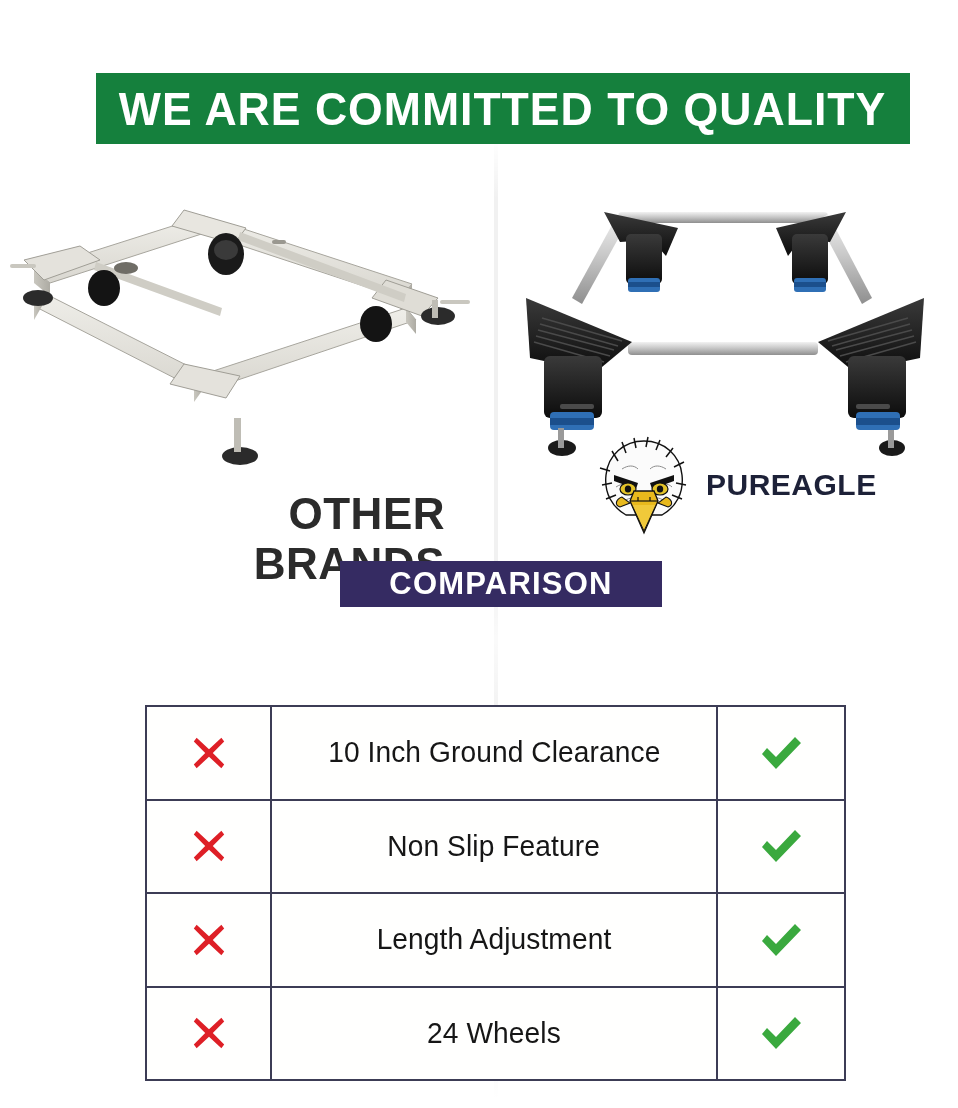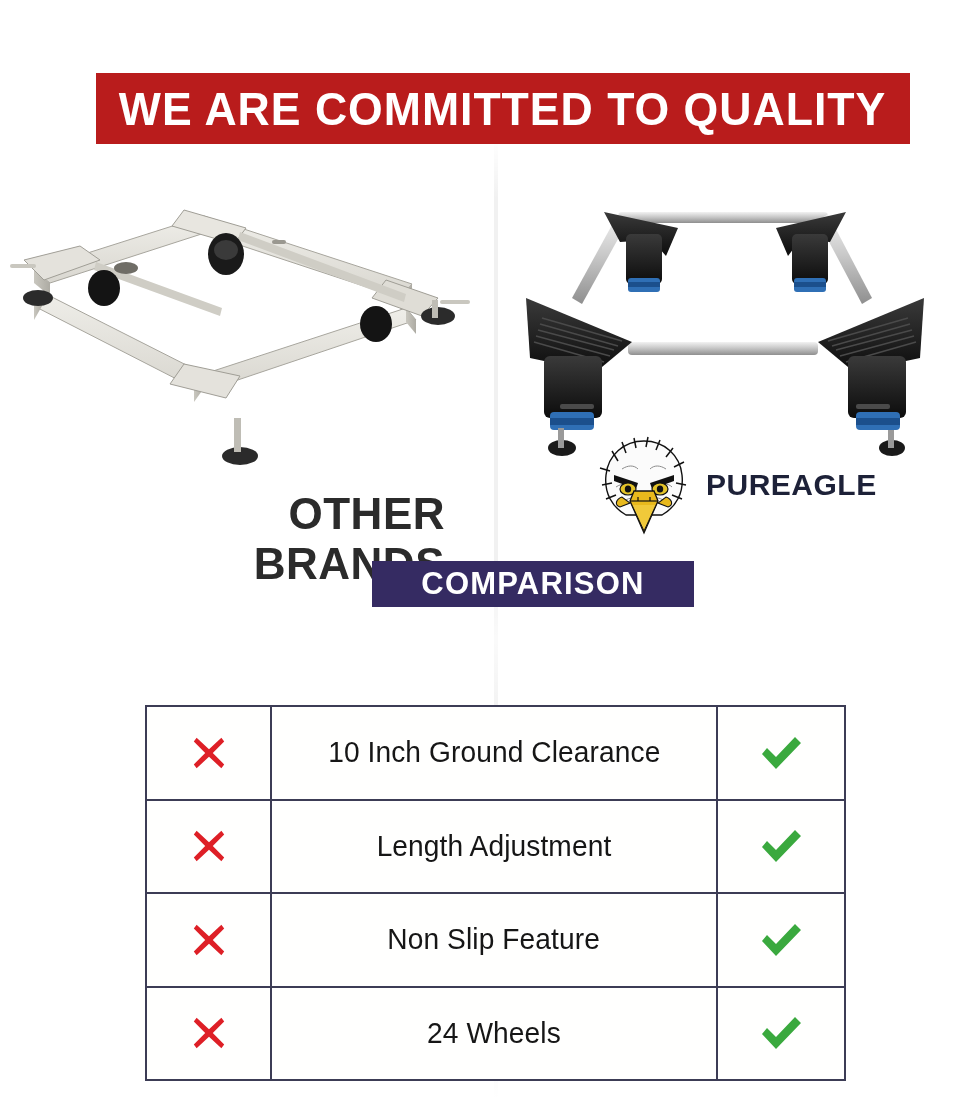--- a/index.html
+++ b/index.html
@@ -18,21 +18,21 @@
     background: linear-gradient(to bottom,
        rgba(0,0,0,0) 0%, rgba(0,0,0,0.055) 6%, rgba(0,0,0,0.055) 44%,
        rgba(0,0,0,0.02) 52%, rgba(0,0,0,0.05) 60%, rgba(0,0,0,0.045) 92%,
        rgba(0,0,0,0) 100%);
   }
 
   
   .banner {
     position: absolute; left: 96px; top: 73px;
     width: 814px; height: 71px;
-    background: #b91c1c;
+    background: #15803d;
     display: flex; align-items: center; justify-content: center;
   }
   .banner-text {
     color: #ffffff;
     font-size: 46px;
     font-weight: bold;
     letter-spacing: 1.0px;
     white-space: nowrap;
     transform: scaleX(0.97);
     font-family: "Liberation Sans", sans-serif;
@@ -59,21 +59,21 @@
   .brand-name {
     font-size: 30px; font-weight: bold; color: #1d2138;
     letter-spacing: 0.5px; white-space: nowrap;
   }
 
   
   .badge {
     position: absolute; left: 340px; top: 561px;
     width: 322px; height: 46px;
     background: #352B62;
-    display: flex; align-items: center; justify-content: center; margin-left: 32px;
+    display: flex; align-items: center; justify-content: center;
   }
   .badge-text {
     color: #ffffff; font-size: 31px; font-weight: bold; letter-spacing: 1.2px;
   }
 
   
   .table {
     position: absolute; left: 145px; top: 705px;
     width: 701px; height: 376px;
     display: flex; flex-direction: column;
@@ -302,37 +302,37 @@
       </div>
     </div>
 
     <div class="row">
       <div class="cell-mark-left">
         <svg class="mark-x" viewBox="0 0 40 40">
           <path d="M7 4 L20 16 L33 4 L36 8 L24 20 L36 32 L33 36 L20 24 L7 36 L4 32 L16 20 L4 8 Z" fill="#DE1F26"></path>
         </svg>
       </div>
       <div class="cell-feature">
-        <span class="feature-text">Length Adjustment</span>
+        <span class="feature-text">Non Slip Feature</span>
       </div>
       <div class="cell-mark-right">
         <svg class="mark-tick" viewBox="0 0 46 40">
           <path d="M4 21 L9 15 L18 24 L37 4 L43 10 L18 36 Z" fill="#3AA93E"></path>
         </svg>
       </div>
     </div>
 
     <div class="row">
       <div class="cell-mark-left">
         <svg class="mark-x" viewBox="0 0 40 40">
           <path d="M7 4 L20 16 L33 4 L36 8 L24 20 L36 32 L33 36 L20 24 L7 36 L4 32 L16 20 L4 8 Z" fill="#DE1F26"></path>
         </svg>
       </div>
       <div class="cell-feature">
-        <span class="feature-text">Non Slip Feature</span>
+        <span class="feature-text">Length Adjustment</span>
       </div>
       <div class="cell-mark-right">
         <svg class="mark-tick" viewBox="0 0 46 40">
           <path d="M4 21 L9 15 L18 24 L37 4 L43 10 L18 36 Z" fill="#3AA93E"></path>
         </svg>
       </div>
     </div>
 
 
     <div class="row">

